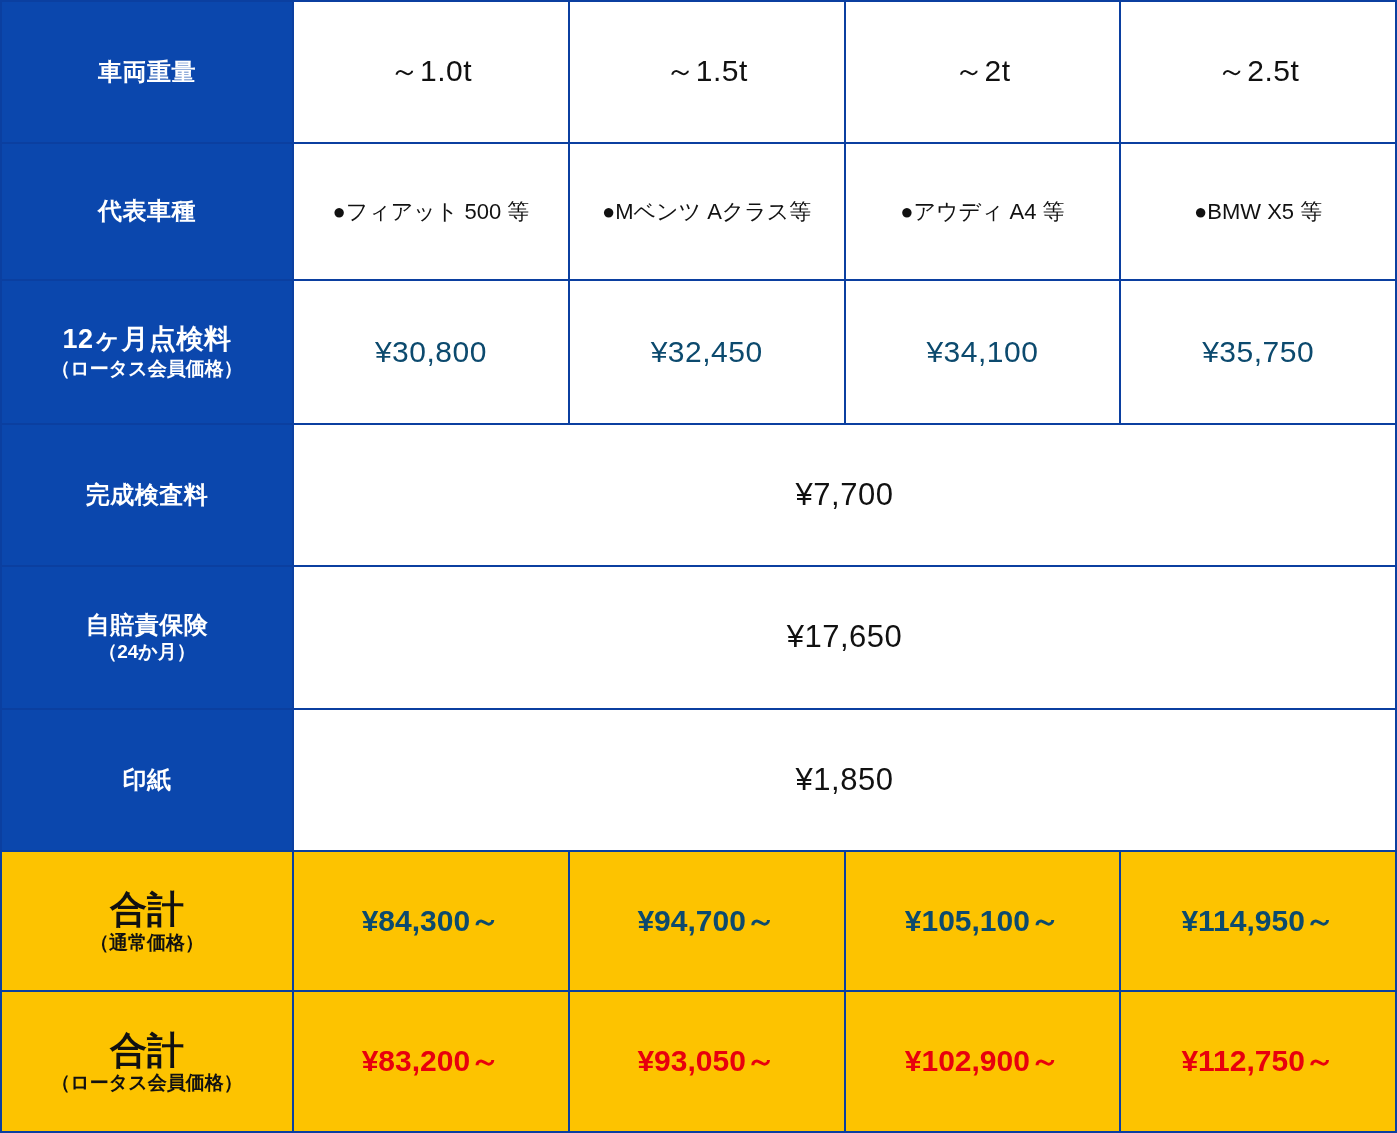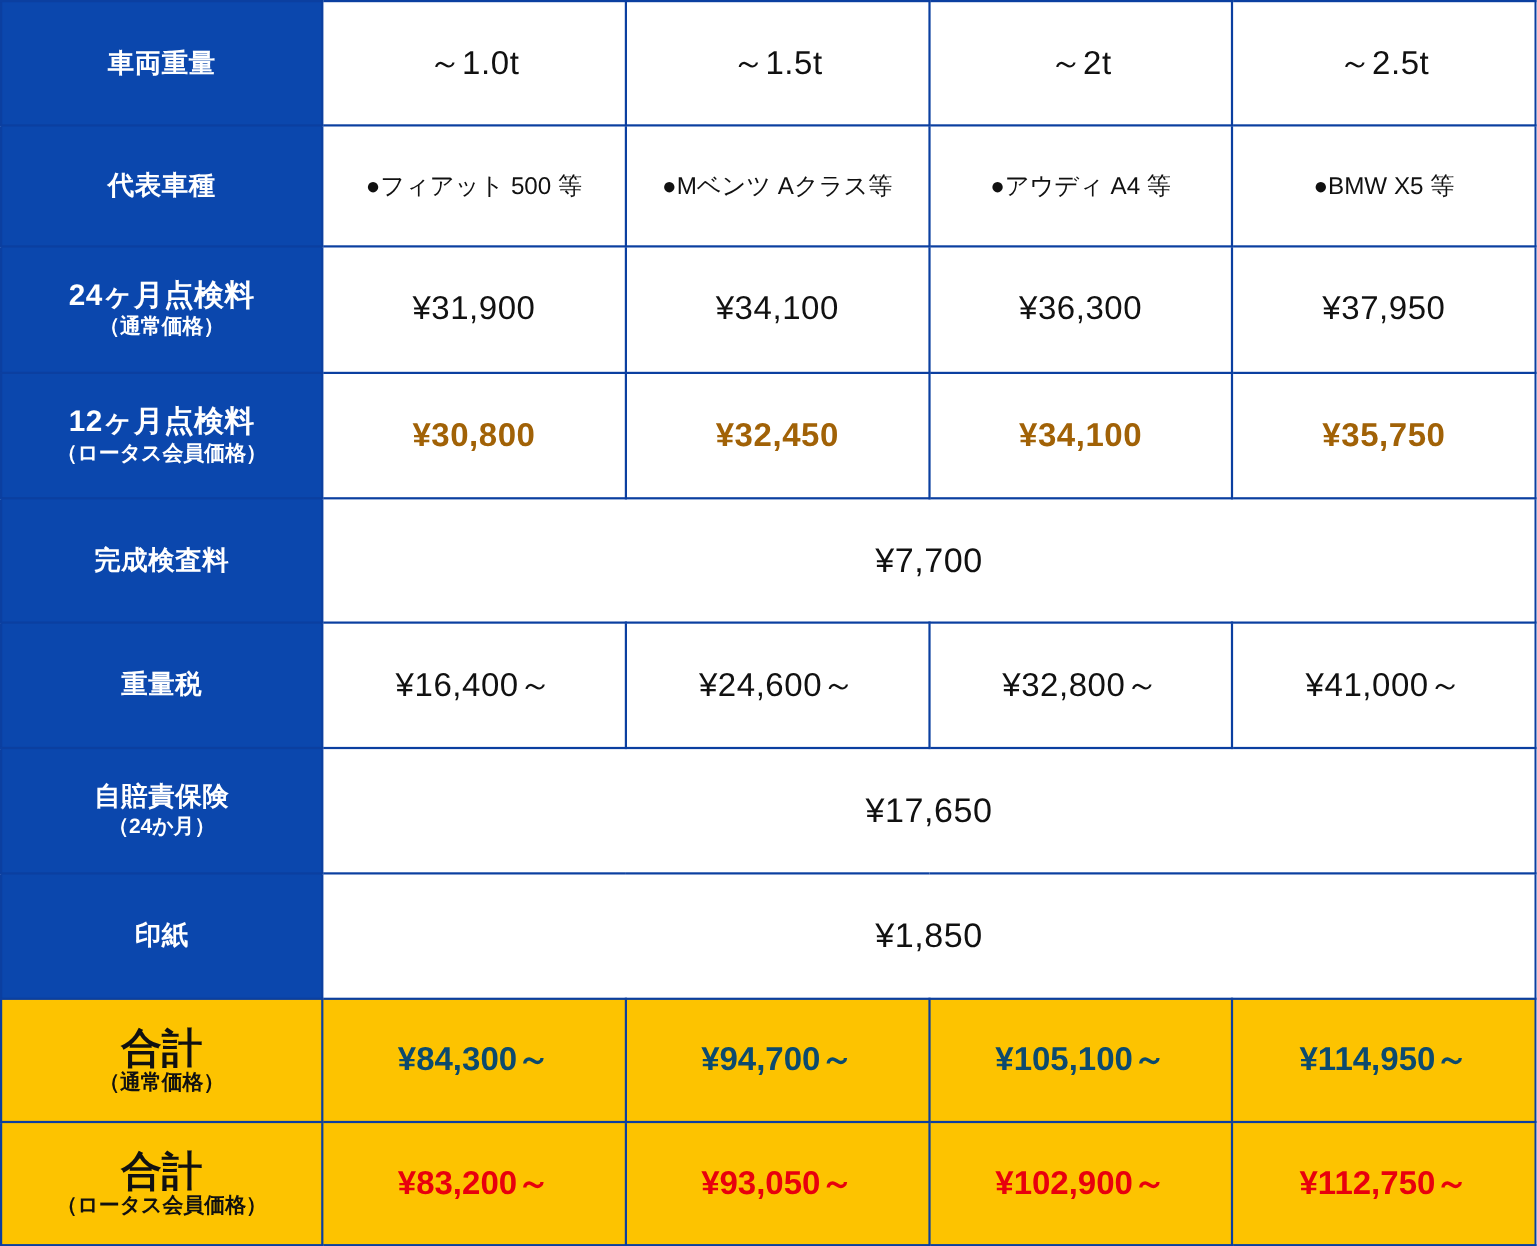--- a/index.html
+++ b/index.html
@@ -54,22 +54,22 @@
     font-size: 30px;
     font-weight: normal;
     letter-spacing: 0.5px;
   }
   .val.small {
     font-size: 22px;
     letter-spacing: 0;
     margin-top: 24px;
   }
   .val.red {
-    color: #a16207;
-    font-weight: bold;
+    color: #0c4a6e;
+    font-weight: normal;
   }
   .val.span {
     font-size: 31px;
   }
   
   .total-lbl {
     background: #fdc300;
     color: #111111;
     font-weight: bold;
     border-color: #0b3fa0;
@@ -121,30 +121,20 @@
     <tr class="row-rep">
       <td class="lbl">
         <span class="main">代表車種</span>
       </td>
       <td class="val small">●フィアット 500 等</td>
       <td class="val small">●Mベンツ Aクラス等</td>
       <td class="val small">●アウディ A4 等</td>
       <td class="val small">●BMW X5 等</td>
     </tr>
 
-    <tr class="row-24">
-      <td class="lbl">
-        <span class="main sm">24ヶ月点検料</span>
-        <span class="sub">（通常価格）</span>
-      </td>
-      <td class="val">¥31,900</td>
-      <td class="val">¥34,100</td>
-      <td class="val">¥36,300</td>
-      <td class="val">¥37,950</td>
-    </tr>
 
     <tr class="row-12">
       <td class="lbl">
         <span class="main sm">12ヶ月点検料</span>
         <span class="sub">（ロータス会員価格）</span>
       </td>
       <td class="val red">¥30,800</td>
       <td class="val red">¥32,450</td>
       <td class="val red">¥34,100</td>
       <td class="val red">¥35,750</td>
@@ -152,29 +142,20 @@
 
     <tr class="row-one">
       <td class="lbl">
         <span class="main">完成検査料</span>
       </td>
       <td class="val span" colspan="4">¥7,700</td>
     </tr>
 
 
 
-    <tr class="row-one">
-      <td class="lbl">
-        <span class="main">重量税</span>
-      </td>
-      <td class="val">¥16,400～</td>
-      <td class="val">¥24,600～</td>
-      <td class="val">¥32,800～</td>
-      <td class="val">¥41,000～</td>
-    </tr>
 
     <tr class="row-jibai">
       <td class="lbl">
         <span class="main">自賠責保険</span>
         <span class="sub">（24か月）</span>
       </td>
       <td class="val span" colspan="4">¥17,650</td>
     </tr>
 
     <tr class="row-one">

